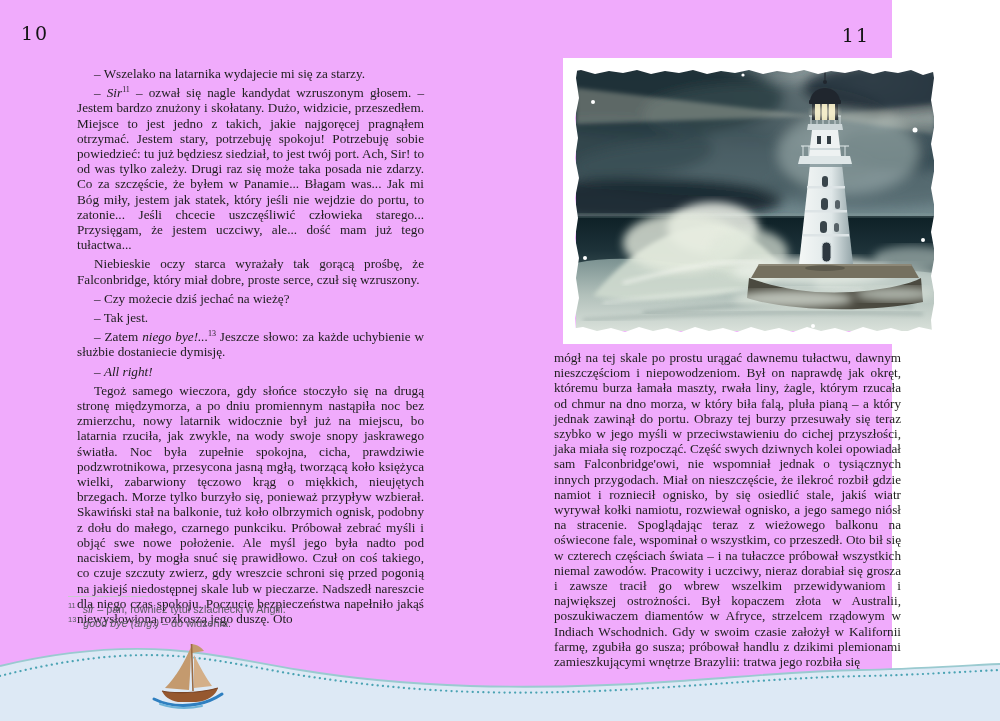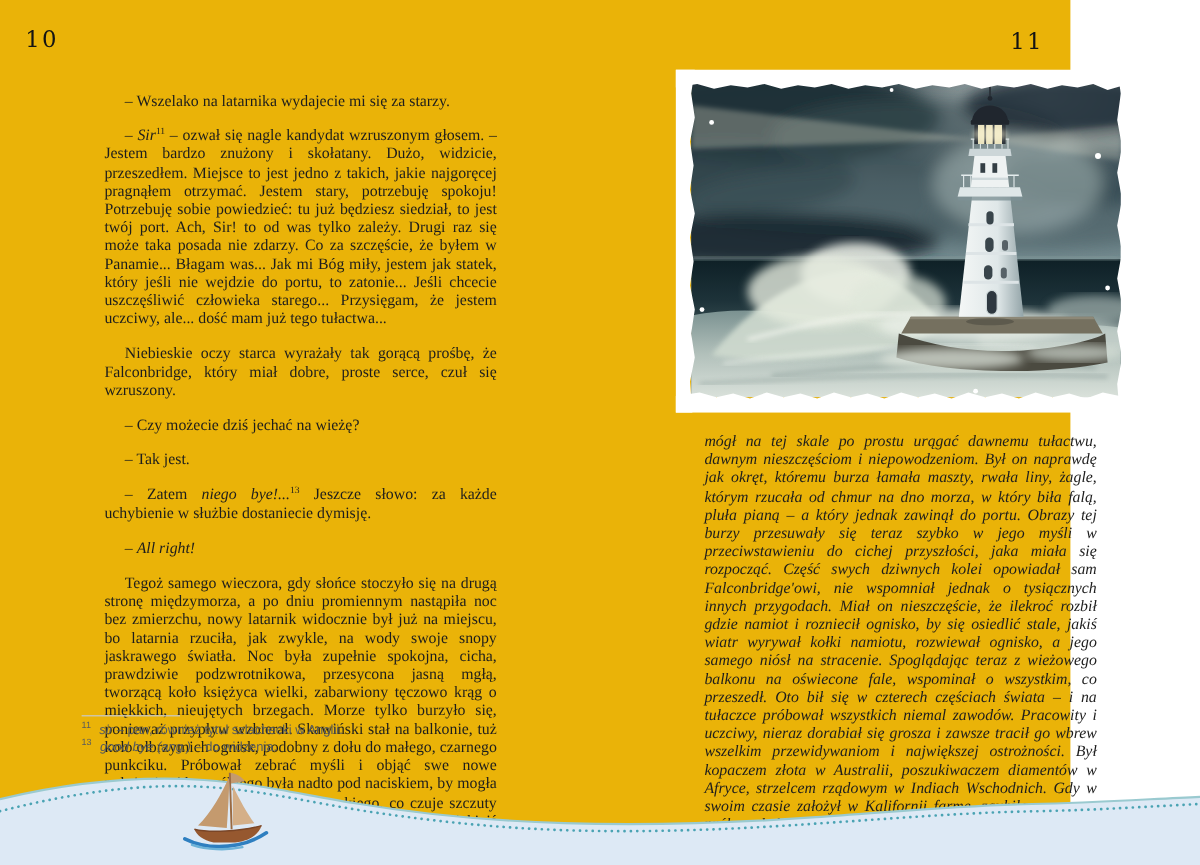--- a/index.html
+++ b/index.html
@@ -1,31 +1,31 @@
 <!DOCTYPE html>
 <html lang="pl"><head>
 <meta charset="utf-8">
 <style>
   html,body { margin:0; padding:0; background:#ffffff; }
   body { width:1000px; height:721px; overflow:hidden;
          font-family:"Liberation Serif", serif; }
-  .spread { position:relative; width:892px; height:721px; background:#eab308; }
+  .spread { position:relative; width:892px; height:721px; background:#f0abfc; }
 
   .pagenum { position:absolute; font-family:"DejaVu Serif", serif;
              font-size:19px; letter-spacing:2px; color:#141414;
              font-variant-numeric: oldstyle-nums; }
   .pagenum.left  { left:21px; top:22px; }
   .pagenum.right { right:22px; top:24px; }
 
   .textcol { position:absolute; width:355px; font-size:13.2px; line-height:15.2px;
              color:#1d1d1d; text-align:justify; text-justify:inter-word;
              hyphens:auto; -webkit-hyphens:auto; }
   .textcol.leftcol  { left:73px;  top:62px;  }
-  .textcol.rightcol { left:573px; top:346px;font-style:italic; }
-  .textcol p { margin:14px; text-indent:17px; }
+  .textcol.rightcol { left:550px; top:346px; }
+  .textcol p { margin:4px; text-indent:17px; }
   .textcol p.noindent { text-indent:0; }
   .textcol sup { font-size:8px; line-height:0; }
   .textcol .it { font-style:italic; }
 
   .footnotes { position:absolute; left:66px; top:596px; width:380px;
                font-family:"Liberation Sans", sans-serif; font-size:10.8px;
                line-height:14px; color:#575b5e; }
   .footnotes .rule { width:82px; height:1px; background:#c7cacc; margin:0 0 5px 2px; }
   .fn { white-space:nowrap; }
   .fn sup { font-size:7.5px; line-height:0; margin:0 7px 0 2px; }

